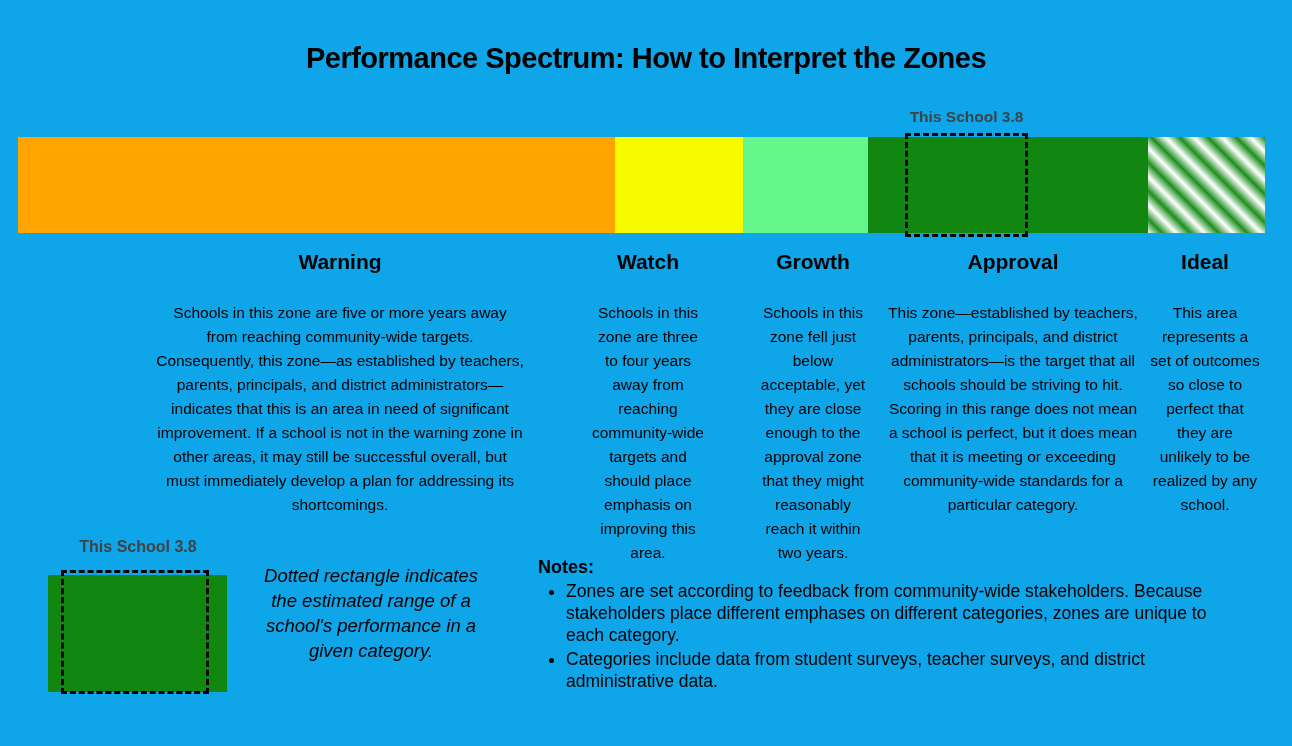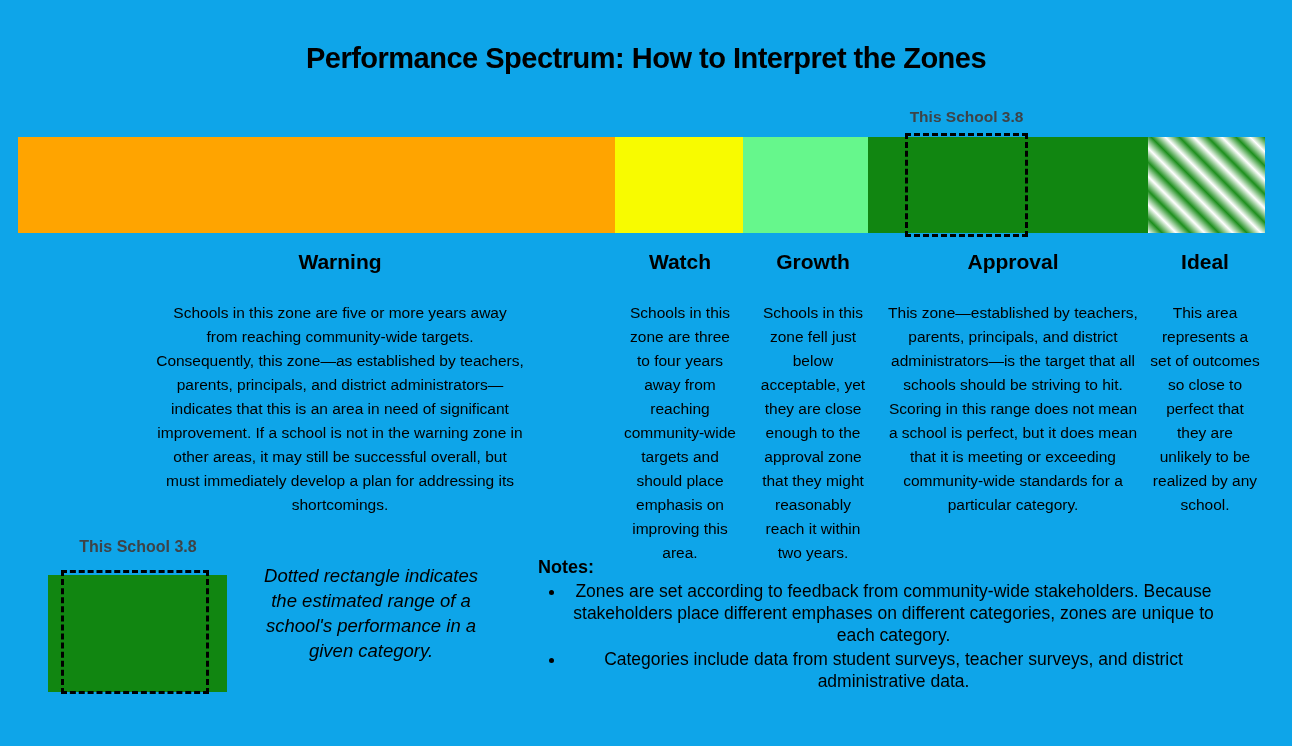--- a/index.html
+++ b/index.html
@@ -60,21 +60,21 @@
     font-weight: bold;
   }
   .zone-desc {
     position: absolute;
     top: 301px;
     text-align: center;
     font-size: 15.5px;
     line-height: 24px;
   }
   .col-warning  { left: 156px;  width: 368px; }
-  .col-watch    { left: 624px;  width: 112px; }
+  .col-watch    { left: 592px;  width: 112px; }
   .col-growth   { left: 755px;  width: 116px; }
   .col-approval { left: 888px;  width: 250px; }
   .col-ideal    { left: 1150px; width: 110px; }
   
   .legend-label {
     position: absolute;
     left: 58px; top: 538px;
     width: 160px;
     text-align: center;
     font-size: 16px;
@@ -113,21 +113,21 @@
   }
   .notes-list {
     position: absolute;
     left: 538px; top: 580px;
     width: 655px;
     margin: 0;
     padding: 0 0 0 28px;
     font-size: 17.5px;
     line-height: 22px;
   }
-  .notes-list li { margin: 0 0 2px 0; text-align: center; }
+  .notes-list li { margin: 0 0 2px 0; }
 </style>
 </head>
 <body>
 
 <div class="page">
 
   <h1 class="page-title">Performance Spectrum: How to Interpret the Zones</h1>
 
   <div class="bar-marker-label" style="color: rgb(62, 67, 71);">This School 3.8</div>
 

